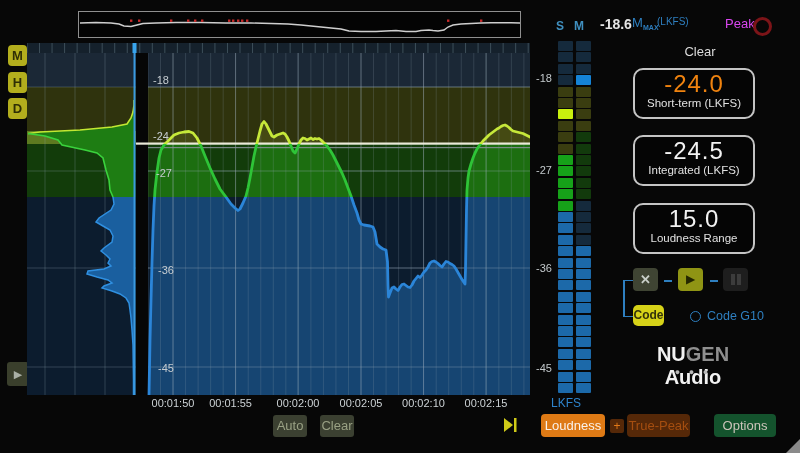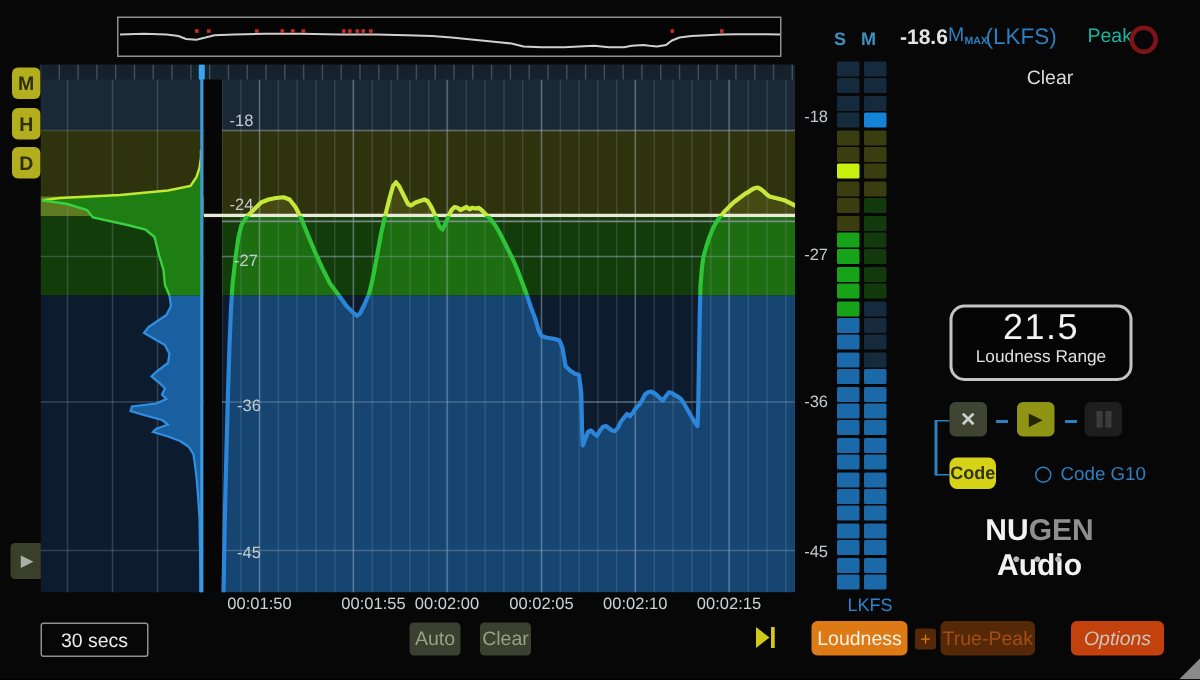--- a/index.html
+++ b/index.html
@@ -13,28 +13,28 @@
   
   .side-tab{left:8px;width:19px;height:21px;background:#b3ae1d;border-radius:4px;
             color:#2f2f05;font-size:13px;font-weight:bold;text-align:center;line-height:21px;}
   #mini-play{left:7px;top:362px;width:22px;height:24px;background:#3a3f2c;border-radius:3px;
              color:#aab0a6;font-size:11px;text-align:center;line-height:24px;}
   
   .time-label{top:397px;width:60px;margin-left:-30px;text-align:center;color:#ccd2d5;font-size:11px;}
   
   .meter-scale-label{left:528px;width:24px;text-align:right;color:#c3c9cc;font-size:11px;}
   .meter-col-header{top:19px;color:#4090c0;font-size:12px;font-weight:bold;}
-  #lkfs-label{left:551px;top:396px;width:44px;text-align:right;color:#2e84cc;font-size:12px;}
+  #lkfs-label{left:551px;top:396px;width:44px;text-align:left;color:#2e84cc;font-size:12px;}
   .seg{position:absolute;width:15px;height:10px;border-radius:1px;}
   
   #mmax-value{left:600px;top:16px;color:#e4e4e4;font-size:14px;font-weight:bold;}
   #mmax-label{left:632px;top:15px;color:#2e7fc0;font-size:13px;}
   #mmax-sub{left:643px;top:24px;color:#2e7fc0;font-size:7px;font-weight:bold;}
-  #mmax-units{left:657px;top:16px;color:#2e7fc0;font-size:15px;}
-  #peak-label{left:725px;top:16px;color:#14b8a6;font-size:13px;}
+  #mmax-units{left:657px;top:16px;color:#2e7fc0;font-size:10px;}
+  #peak-label{left:725px;top:16px;color:#d946ef;font-size:13px;}
   #peak-lamp{left:753px;top:17px;width:13px;height:13px;border:3px solid #7c1418;border-radius:50%;}
   #preset-name{left:655px;top:44px;width:90px;text-align:center;color:#dcdcdc;font-size:13px;}
   
   .readout{left:633px;width:118px;height:47px;border:2px solid #c4c4c4;border-radius:10px;
            text-align:center;background:#050505;}
   .readout .val{font-size:24px;line-height:27px;color:#f2f2f2;letter-spacing:1px;}
   .readout .lab{font-size:11.5px;color:#e0e0e0;}
   
   .tbtn{width:25px;height:23px;border-radius:4px;text-align:center;}
   #btn-stop{left:633px;top:268px;background:#3f4433;color:#c9cfc9;font-size:13px;font-weight:bold;line-height:23px;}
@@ -55,21 +55,21 @@
   .bbox{top:415px;height:21px;border:1px solid #909090;border-radius:2px;color:#ececec;
         font-size:13px;text-align:center;line-height:21px;background:transparent;}
   .markbtn{top:415px;height:22px;background:#3b4031;color:#99a084;font-size:13px;text-align:center;
            line-height:22px;border-radius:3px;}
   #skip-icon{left:503px;top:417px;width:15px;height:16px;}
   .modebtn{top:414px;height:23px;border-radius:4px;font-size:13px;text-align:center;line-height:23px;}
   #btn-loudness{left:541px;width:64px;background:#de7a15;color:#faf2ea;}
   #btn-plus{left:610px;top:419px;width:14px;height:14px;background:#552808;color:#e07818;
             font-size:12px;line-height:14px;border-radius:2px;text-align:center;}
   #btn-truepeak{left:627px;width:63px;background:#552808;color:#a54e10;}
-  #btn-options{left:714px;width:62px;background:#c2410c;color:#ccc4ba;font-style:italic;}
+  #btn-options{left:714px;width:62px;background:#14532d;color:#ccc4ba;}
   #resize-corner{left:786px;top:439px;width:0;height:0;border-left:14px solid transparent;
                  border-bottom:14px solid #8a8a8a;}
 </style>
 </head>
 <body>
 
 <div id="app">
 
   <div id="overview" class="abs">
     <svg id="overview-svg" width="441" height="25">
@@ -226,21 +226,21 @@
         <text x="126" y="41" fill="#c6ccd0" font-size="11px" font-family="&quot;Liberation Sans&quot;,sans-serif">-18</text>
         <text x="126" y="97" fill="#c6ccd0" font-size="11px" font-family="&quot;Liberation Sans&quot;,sans-serif">-24</text>
         <text x="129" y="134" fill="#c6ccd0" font-size="11px" font-family="&quot;Liberation Sans&quot;,sans-serif">-27</text>
         <text x="131" y="231" fill="#c6ccd0" font-size="11px" font-family="&quot;Liberation Sans&quot;,sans-serif">-36</text>
         <text x="131" y="329" fill="#c6ccd0" font-size="11px" font-family="&quot;Liberation Sans&quot;,sans-serif">-45</text>
       </svg>
   </div>
 
   <div id="time-labels">
       <div class="abs time-label" style="left: 173px;">00:01:50</div>
-      <div class="abs time-label" style="left: 249px;">00:01:55</div>
+      <div class="abs time-label" style="left: 222px; text-align: right;">00:01:55</div>
       <div class="abs time-label" style="left: 298px;">00:02:00</div>
       <div class="abs time-label" style="left: 361px;">00:02:05</div>
       <div class="abs time-label" style="left: 423.5px;">00:02:10</div>
       <div class="abs time-label" style="left: 486px;">00:02:15</div>
     </div>
 
   <div id="meters">
       <div class="seg" style="left: 558px; top: 41px; background: rgb(21, 42, 60);"></div>
       <div class="seg" style="left: 558px; top: 52.4px; background: rgb(21, 42, 60);"></div>
       <div class="seg" style="left: 558px; top: 63.8px; background: rgb(21, 42, 60);"></div>
@@ -313,22 +313,30 @@
   <div id="lkfs-label" class="abs">LKFS</div>
 
   <div id="mmax-value" class="abs">-18.6</div>
   <div id="mmax-label" class="abs">M</div>
   <div id="mmax-sub" class="abs">MAX</div>
   <div id="mmax-units" class="abs">(LKFS)</div>
   <div id="peak-label" class="abs">Peak</div>
   <div id="peak-lamp" class="abs"></div>
   <div id="preset-name" class="abs">Clear</div>
 
+  <div class="abs readout" style="top:68px">
+    <div class="val" style="color:#f0830f">-24.0</div>
+    <div class="lab">Short-term (LKFS)</div>
+  </div>
+  <div class="abs readout" style="top:135px">
+    <div class="val">-24.5</div>
+    <div class="lab">Integrated (LKFS)</div>
+  </div>
   <div class="abs readout" style="top:203px">
-    <div class="val">21.5</div>
+    <div class="val">15.0</div>
     <div class="lab">Loudness Range</div>
   </div>
 
   <div class="abs conn" style="left:623px;top:280px;width:1.5px;height:37px"></div>
   <div class="abs conn" style="left:624px;top:279.5px;width:9px;height:1.5px"></div>
   <div class="abs conn" style="left:624px;top:315.5px;width:9px;height:1.5px"></div>
   <div class="abs conn" style="left:664px;top:279.5px;width:8px;height:2px"></div>
   <div class="abs conn" style="left:710px;top:279.5px;width:8px;height:2px"></div>
   <div id="btn-stop" class="abs tbtn">
     <span>✕</span>
@@ -340,21 +348,20 @@
     <span class="pausebar" style="left:8px"></span>
     <span class="pausebar" style="left:14px"></span>
   </div>
   <div id="btn-auto" class="abs">Code</div>
   <div id="gate-radio" class="abs"></div>
   <div id="gate-label" class="abs">Code G10</div>
 
   <div id="logo" class="abs"><span>NU</span><span class="gen">GEN</span><span> Audio</span></div>
   <div id="logo-dots" class="abs">● ● ●</div>
 
-  <div class="abs bbox" style="left:27px;width:70px">30 secs</div>
   <div class="abs markbtn" style="left:273px;width:34px">Auto</div>
   <div class="abs markbtn" style="left:320px;width:34px">Clear</div>
   <div id="skip-icon" class="abs">
     <svg width="15" height="16">
         <polygon points="1,1 10,8 1,15" fill="#cfca18"></polygon>
         <rect x="11" y="1" width="2.5" height="14" fill="#cfca18"></rect>
       </svg>
   </div>
 
   <div id="btn-loudness" class="abs modebtn">Loudness</div>

